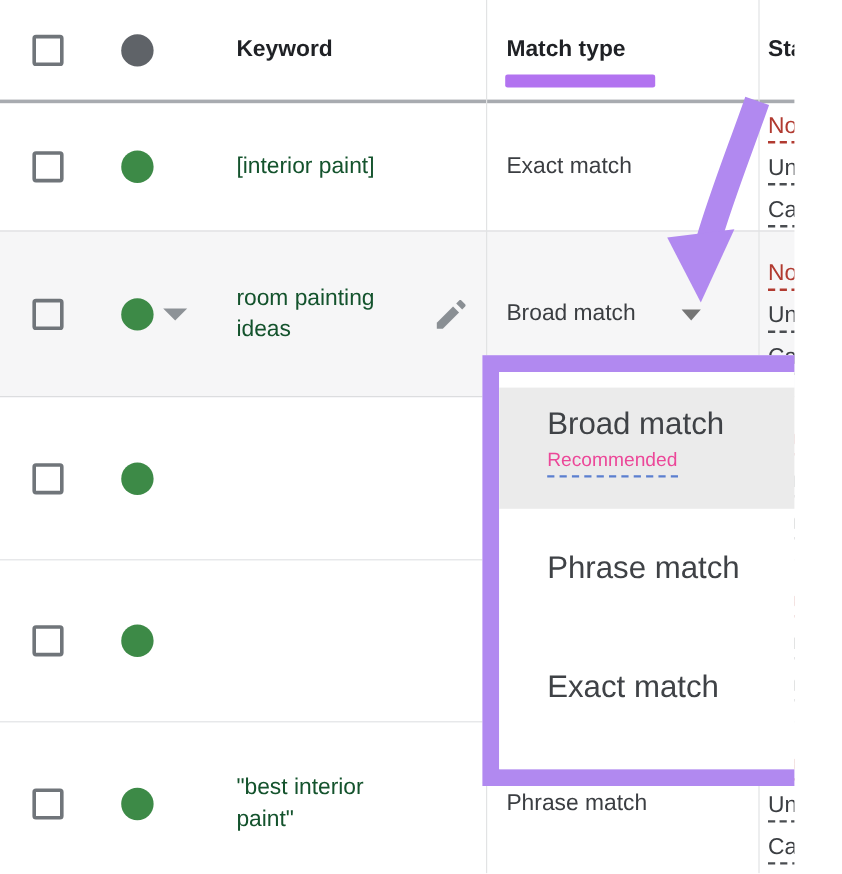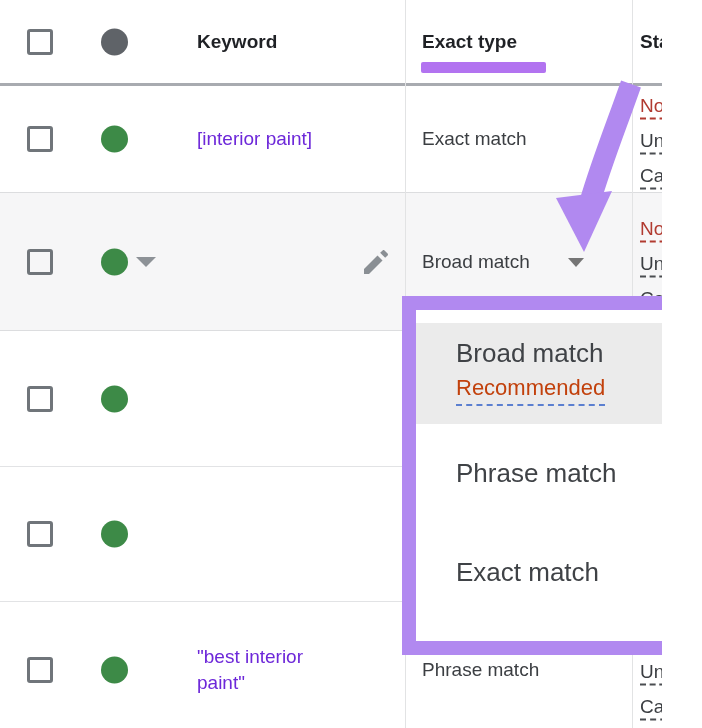--- a/index.html
+++ b/index.html
@@ -19,21 +19,21 @@
   .r4 { height:135px; border-top:1px solid #e2e3e5; }
   .r5 { height:137px; border-top:1px solid #e2e3e5; }
 
   .cell { position:absolute; top:50%; transform:translateY(-50%); }
   .checkbox { left:27px; width:26px; height:26px; border:3px solid #70757a; border-radius:3px; background:transparent; }
   .dot { left:101px; width:27px; height:27px; border-radius:50%; }
   .dot.green { background:#3d8a47; }
   .dot.gray { background:#5f6368; }
   .dot-caret { left:136px; width:0; height:0; border-left:10px solid transparent;
     border-right:10px solid transparent; border-top:10px solid #8d9297; }
-  .kw { left:197px; width:158px; font-size:19px; line-height:26px; color:#6d28d9; }
+  .kw { left:197px; width:158px; font-size:19px; line-height:26px; color:#14532d; }
   .kw-head, .col-head { font-size:19px; font-weight:bold; color:#1f2125; }
   .kw-head { left:197px; }
   .mt-head { left:422px; }
   .st-head { left:640px; white-space:nowrap; }
   .pencil { left:360px; width:32px; height:32px; }
   .match { left:422px; font-size:19px; white-space:nowrap; }
   .match-caret { left:568px; top:calc(50% - 3px); width:0; height:0; border-left:8px solid transparent;
     border-right:8px solid transparent; border-top:9px solid #757575; }
 
   .status { left:640px; top:50%; transform:translateY(calc(-50% + 8px)); width:220px; }
@@ -46,61 +46,62 @@
   .hl-bar { position:absolute; left:421px; top:62px; width:125px; height:11px;
     background:#b273f0; border-radius:2px; z-index:3; }
 
   
   .dropdown { position:absolute; left:402px; top:296px; width:283px; height:359px;
     background:#fff; border:14px solid #b189f0; z-index:20; }
   .dd-inner { position:relative; width:100%; height:100%; background:#fff; }
   .dd-first-bg { position:absolute; left:0; right:0; top:13px; height:101px; background:#ebebeb; }
   .dd-label { position:absolute; left:40px; font-size:26px; color:#3f4246; white-space:nowrap; }
   .dd-broad { top:28px; }
-  .dd-reco { position:absolute; left:40px; top:65px; font-size:22px; color:#c2410c;
+  .dd-reco { position:absolute; left:40px; top:65px; font-size:16px; color:#ec4899;
     padding-bottom:3px; border-bottom:2px dashed #5b7fd0; white-space:nowrap; }
   .dd-phrase { top:148px; }
   .dd-exact { top:247px; }
 
   
   .arrow-svg { position:absolute; left:0; top:0; width:702px; height:728px; z-index:30; pointer-events:none; }
 </style>
 </head>
 <body>
 
 <div id="stage">
 
   <div class="vline" style="left:405px"></div>
   <div class="vline" style="left:632px"></div>
 
   <div class="row hdr">
     <div class="cell checkbox"></div>
     <div class="cell dot gray"></div>
     <div class="cell kw-head col-head">Keyword</div>
-    <div class="cell mt-head col-head">Exact type</div>
+    <div class="cell mt-head col-head">Match type</div>
     <div class="cell st-head col-head">Status</div>
     <div class="hl-bar"></div>
   </div>
 
   <div class="row r1">
     <div class="cell checkbox"></div>
     <div class="cell dot green"></div>
     <div class="cell kw">[interior paint]</div>
     <div class="cell match">Exact match</div>
     <div class="cell status">
       <div class="sline red"><span>Not eligible</span></div>
       <div class="sline"><span>Under review</span></div>
       <div class="sline"><span>Campaign</span></div>
     </div>
   </div>
 
   <div class="row r2">
     <div class="cell checkbox"></div>
     <div class="cell dot green"></div>
     <div class="cell dot-caret"></div>
+    <div class="cell kw">room painting ideas</div>
     <svg class="cell pencil" viewBox="0 0 24 24">
       <path fill="#8a8f94" d="M3 17.25V21h3.75L16.9 10.85l-3.75-3.75L3 17.25z"></path>
       <path fill="#8a8f94" d="M20.71 7.04c.39-.39.39-1.02 0-1.41l-2.34-2.34c-.39-.39-1.02-.39-1.41 0l-1.83 1.83 3.75 3.75 1.83-1.83z"></path>
     </svg>
     <div class="cell match">Broad match</div>
     <div class="match-caret" style="position: absolute; top: calc(50% - 4px);"></div>
     <div class="cell status">
       <div class="sline red"><span>Not eligible</span></div>
       <div class="sline"><span>Under review</span></div>
       <div class="sline"><span>Campaign</span></div>

